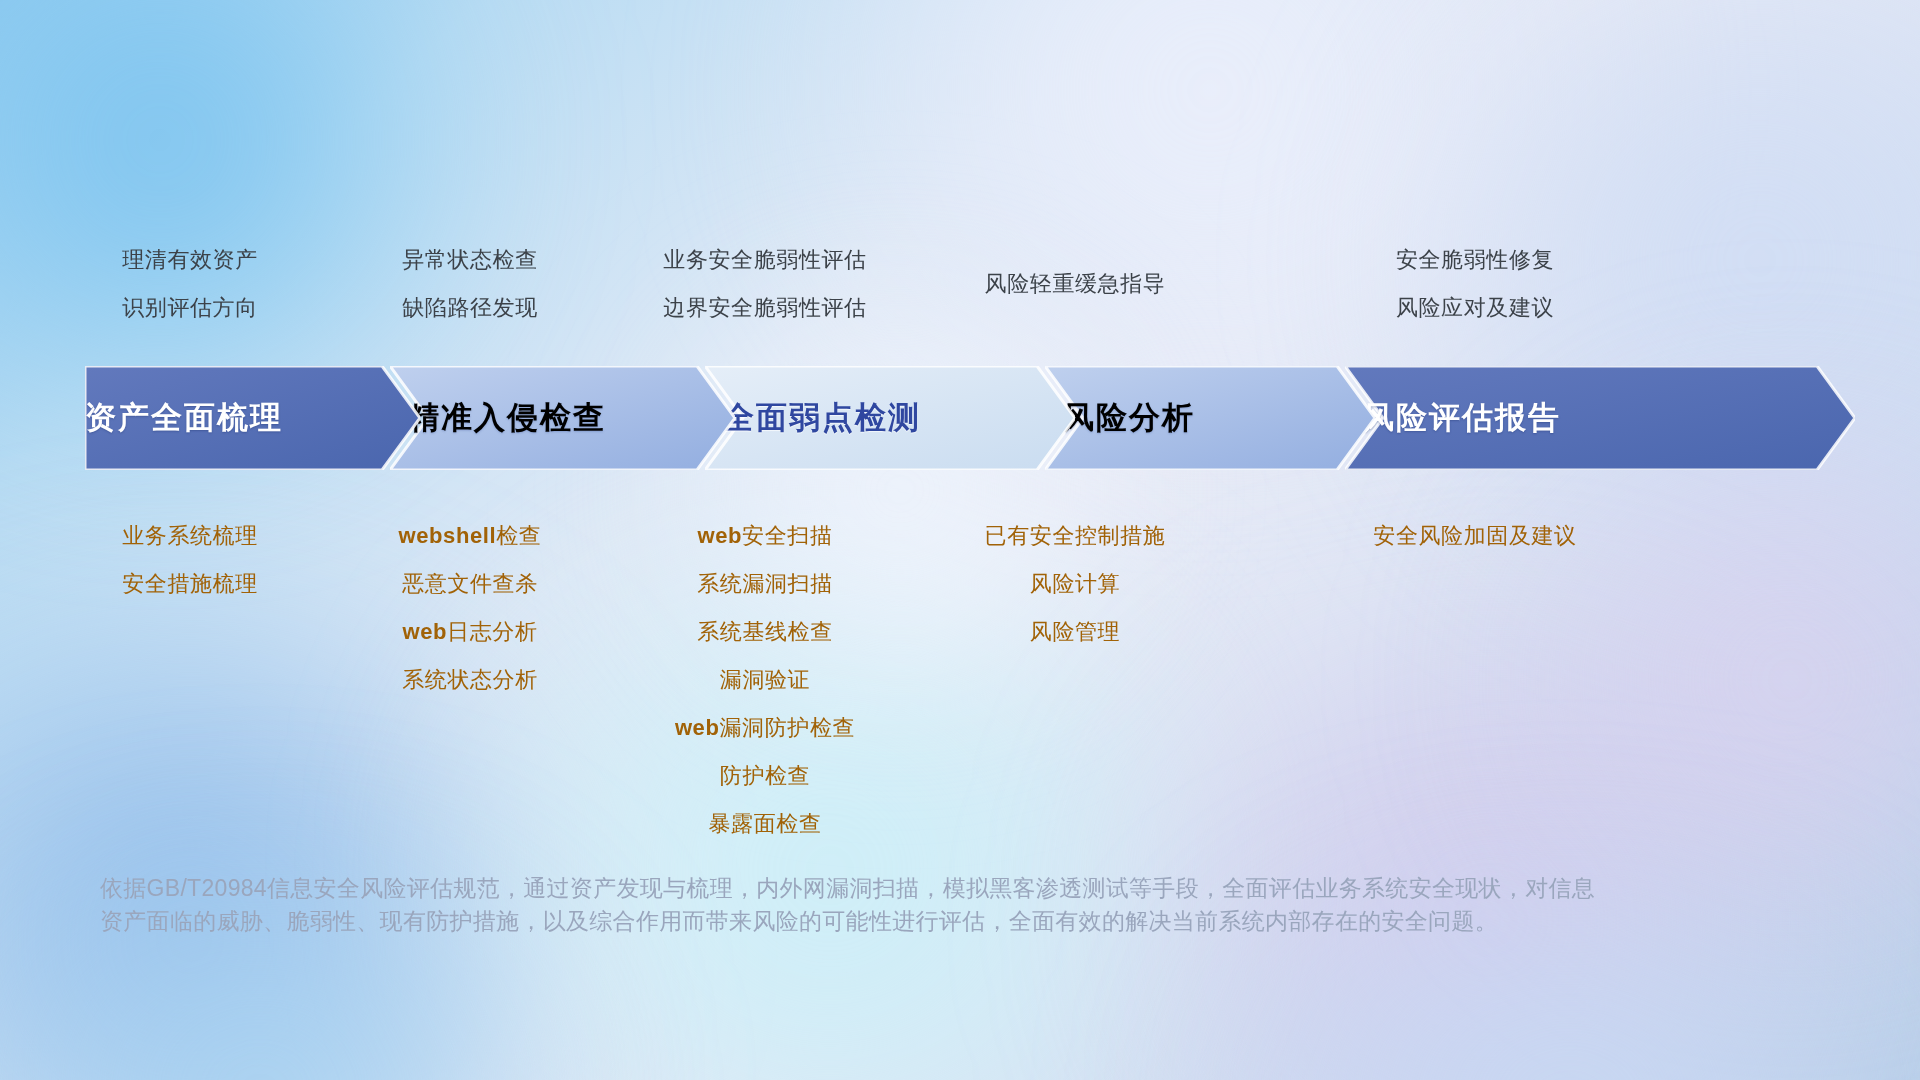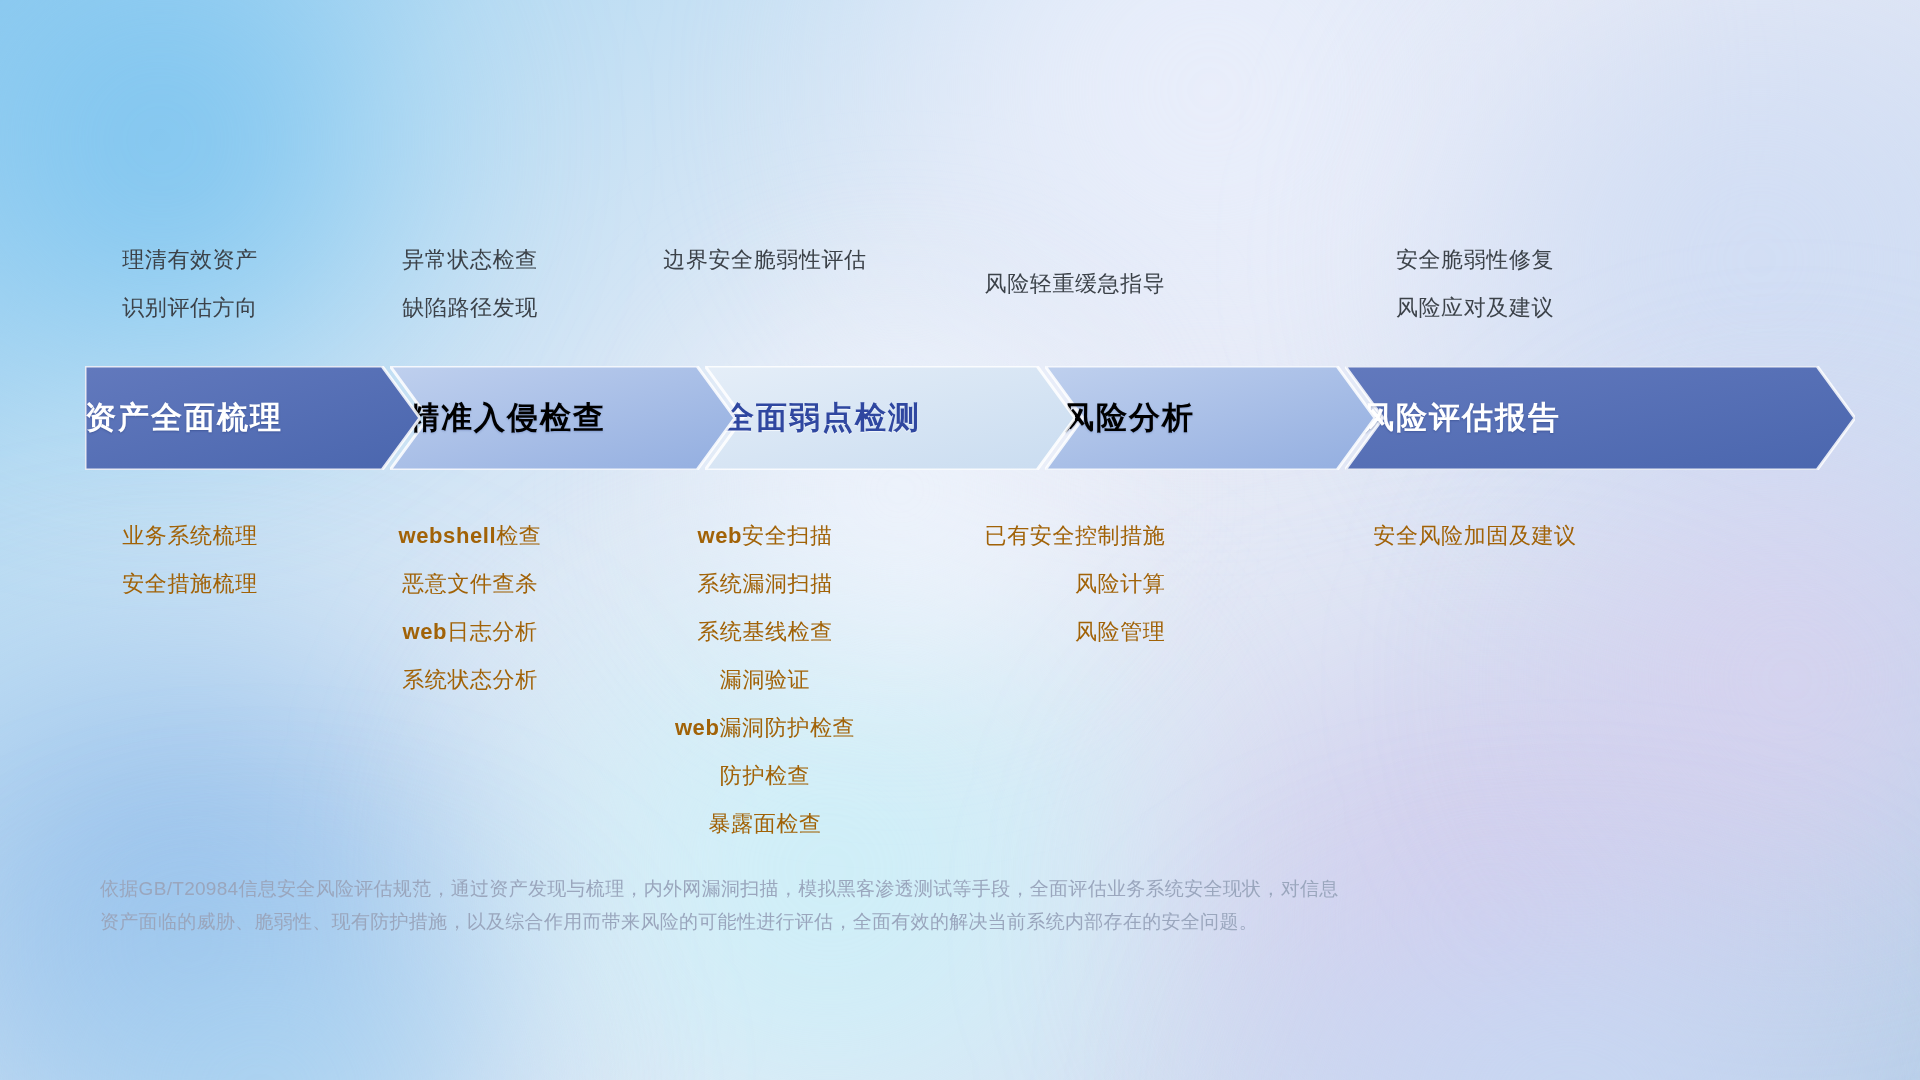--- a/index.html
+++ b/index.html
@@ -69,21 +69,21 @@
     font-size:31px; font-weight:bold; letter-spacing:2px;
     white-space:nowrap;
   }
   .chev.dark .label { color:#ffffff; text-shadow:0 1px 2px rgba(30,50,110,.35); }
   .chev.mid  .label { color:#000000; text-shadow:0 1px 2px rgba(70,95,160,.35); }
   .chev.pale .label { color:#2f47a0; text-shadow:0 1px 1px rgba(255,255,255,.7); }
 
   
   #footer {
     position:absolute; left:100px; top:872px; width:1560px;
-    font-size:19px; line-height:33px; color:#9aa6bd; letter-spacing:.3px;
+    font-size:23px; line-height:33px; color:#9aa6bd; letter-spacing:.3px;
   }
   #footer p { margin:0; }
 
   
   #bottom-row { top:512px; }
   .bottom-item {
     font-size:22px; color:#a16207; line-height:48px;
     letter-spacing:.6px; white-space:nowrap;
   }
   .bottom-item b { font-weight:bold; }
@@ -110,20 +110,21 @@
   <div id="top-row" class="row" style="position: absolute; display: block; padding-left: 32px;">
       <div class="col" style="position: absolute; left: 190px; top: 0px; transform: translateX(-50%);">
         <div class="top-item">理清有效资产</div>
         <div class="top-item">识别评估方向</div>
       </div>
       <div class="col" style="position: absolute; left: 470px; top: 0px; transform: translateX(-50%);">
         <div class="top-item">异常状态检查</div>
         <div class="top-item">缺陷路径发现</div>
       </div>
       <div class="col" style="position: absolute; left: 765px; top: 0px; transform: translateX(-50%);">
+        <div class="top-item">业务安全脆弱性评估</div>
         <div class="top-item">边界安全脆弱性评估</div>
       </div>
       <div class="col" style="position: absolute; left: 1075px; top: 24px; transform: translateX(-50%);">
         <div class="top-item">风险轻重缓急指导</div>
       </div>
       <div class="col" style="position: absolute; left: 1475px; top: 0px; transform: translateX(-50%);">
         <div class="top-item">安全脆弱性修复</div>
         <div class="top-item">风险应对及建议</div>
       </div>
     </div>
@@ -209,21 +210,21 @@
       </div>
       <div class="col" style="position: absolute; left: 765px; top: 0px; transform: translateX(-50%);">
         <div class="bottom-item"><b>web</b>安全扫描</div>
         <div class="bottom-item">系统漏洞扫描</div>
         <div class="bottom-item">系统基线检查</div>
         <div class="bottom-item">漏洞验证</div>
         <div class="bottom-item"><b>web</b>漏洞防护检查</div>
         <div class="bottom-item">防护检查</div>
         <div class="bottom-item">暴露面检查</div>
       </div>
-      <div class="col" style="position: absolute; left: 1075px; top: 0px; transform: translateX(-50%); align-items: flex-end;">
+      <div class="col" style="position: absolute; left: 1075px; top: 0px; transform: translateX(-50%);">
         <div class="bottom-item">已有安全控制措施</div>
         <div class="bottom-item">风险计算</div>
         <div class="bottom-item">风险管理</div>
       </div>
       <div class="col" style="position: absolute; left: 1475px; top: 0px; transform: translateX(-50%);">
         <div class="bottom-item">安全风险加固及建议</div>
       </div>
     </div>
 
   <div id="footer">

